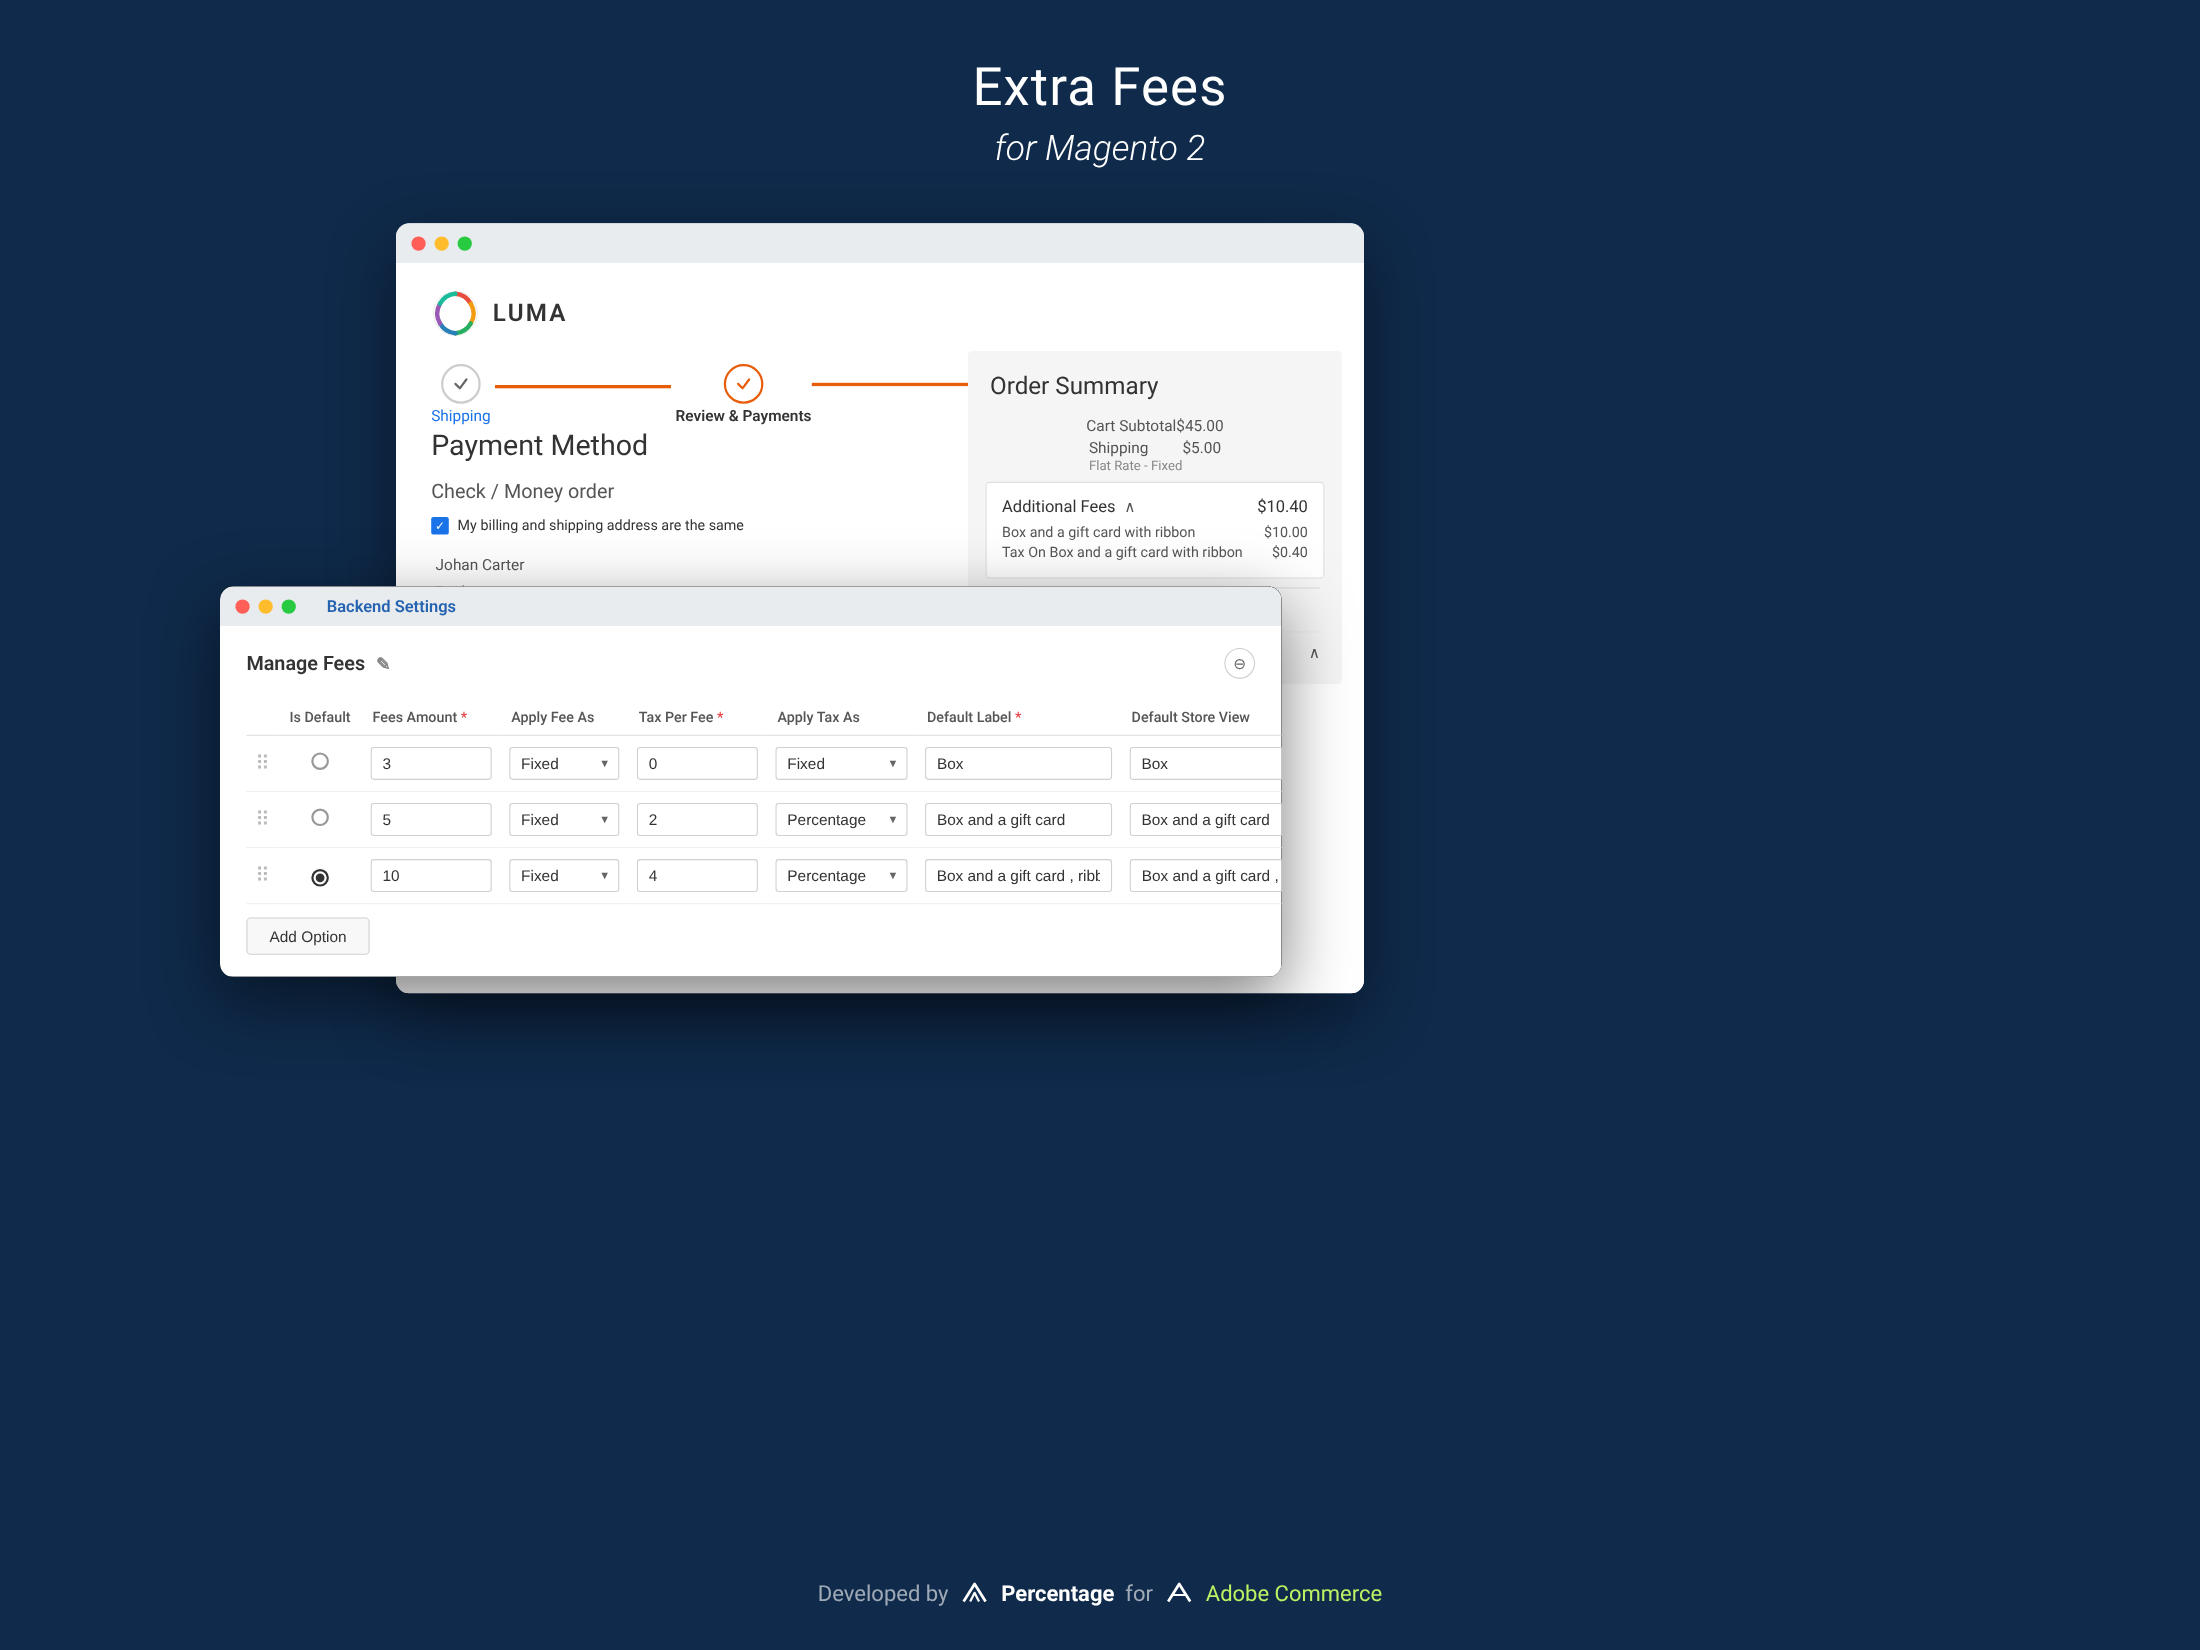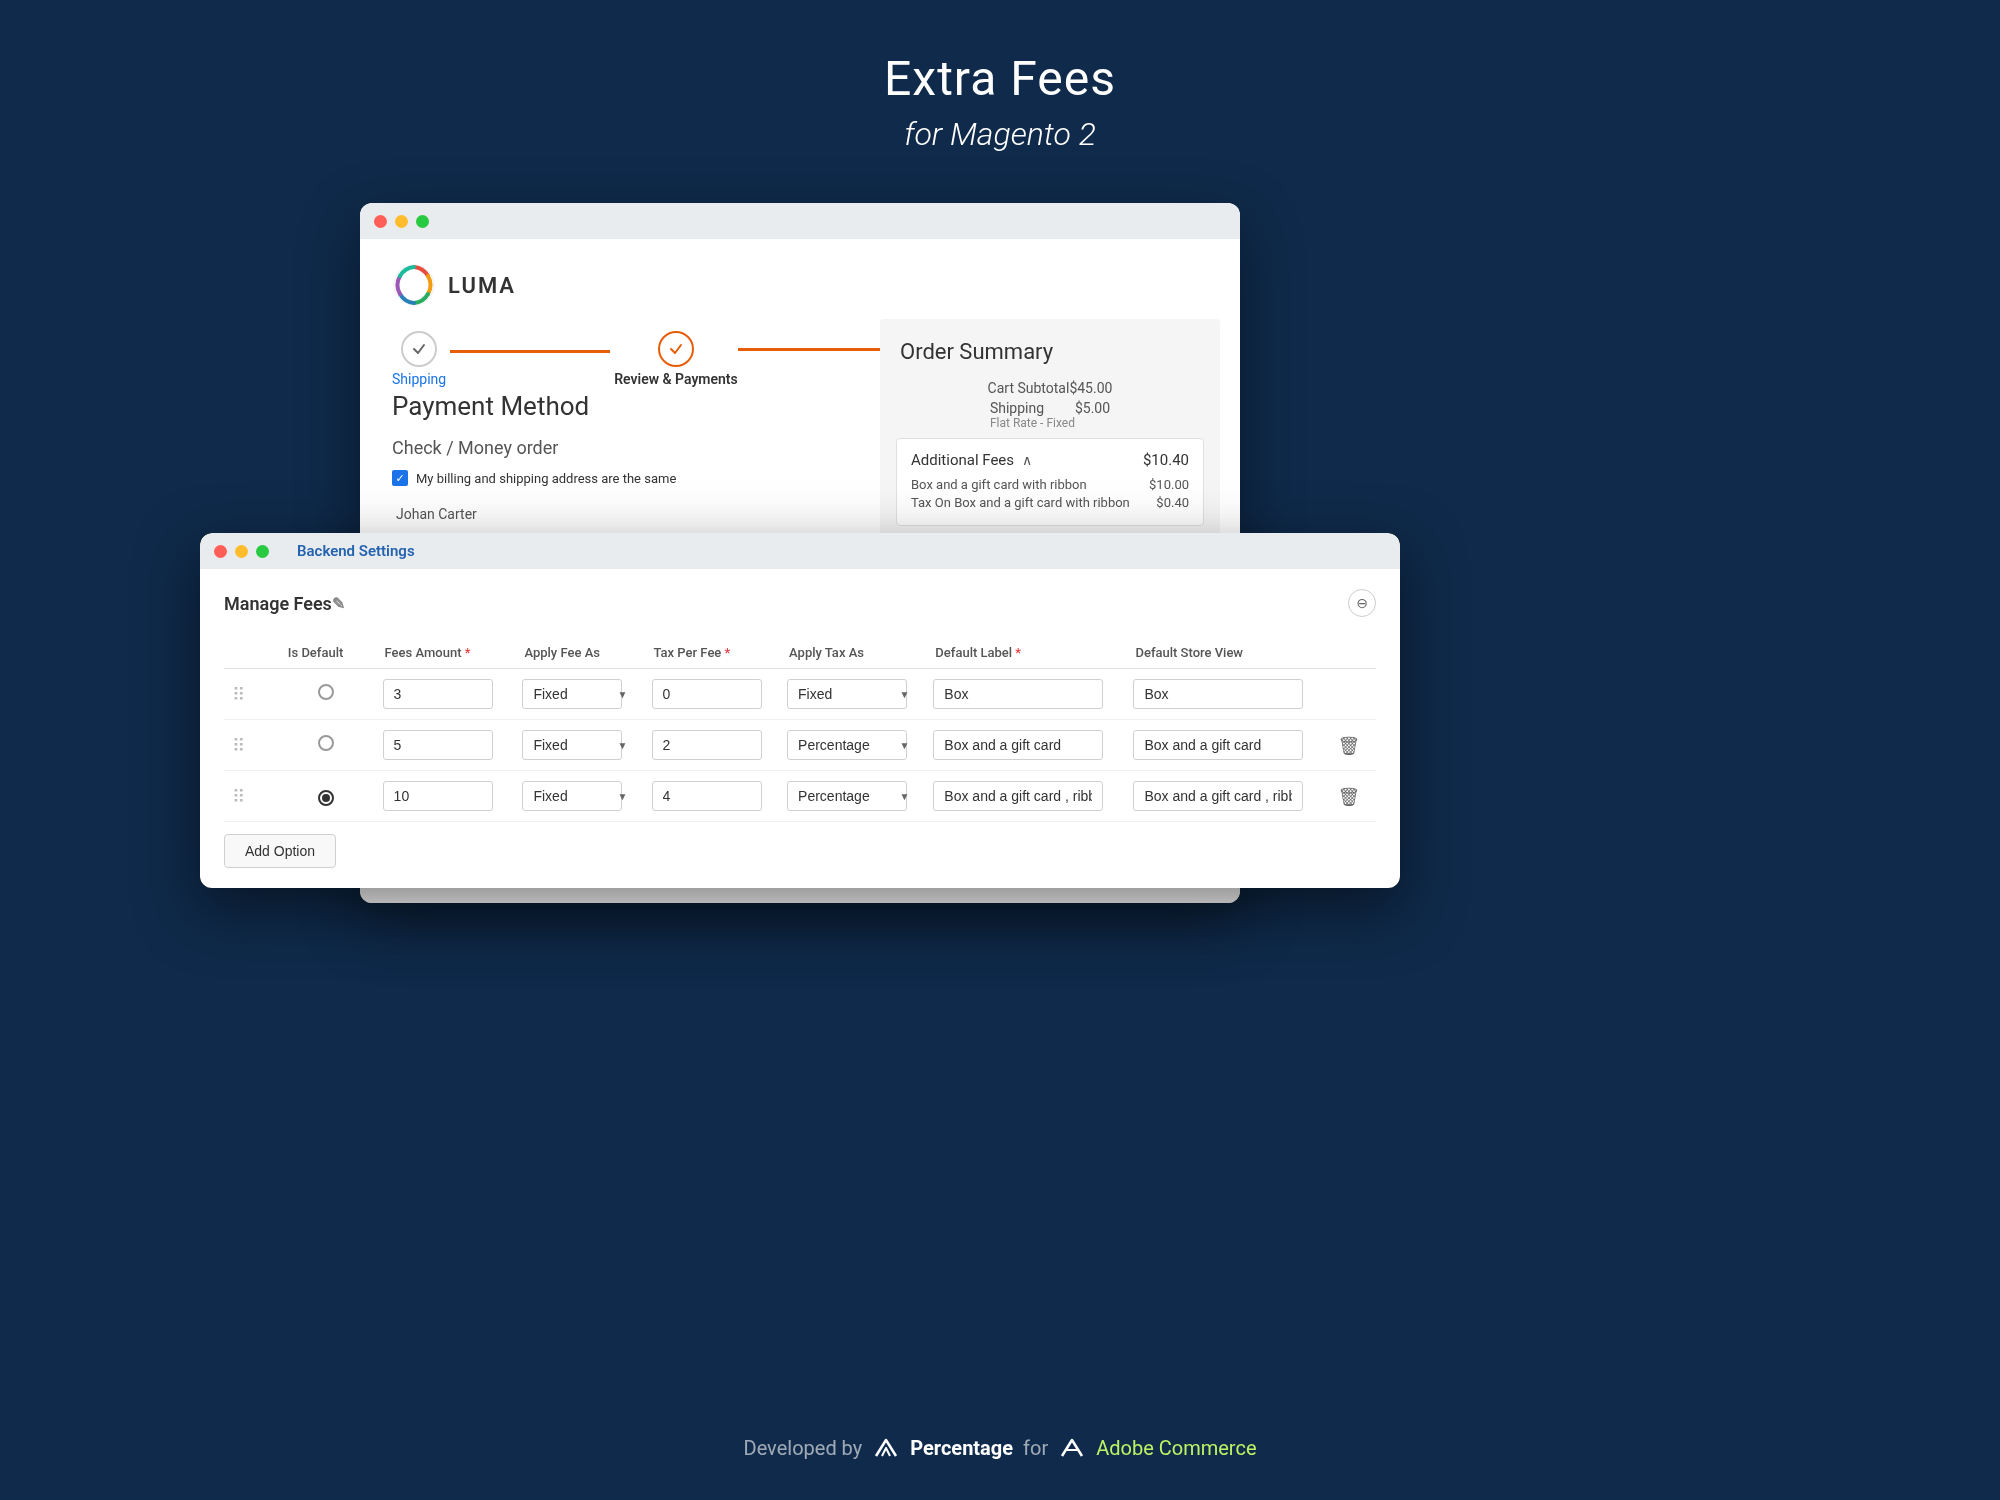--- a/index.html
+++ b/index.html
@@ -264,21 +264,21 @@
       margin-top: 12px;
       padding-top: 10px;
       border-top: 1px solid #eee;
     }
 
     
     .backend-window {
       position: absolute;
       top: 330px;
       left: 0;
-      width: 1200px;
+      width: 965px;
       background: #000000;
       border-radius: 12px;
       box-shadow: 0 20px 60px rgba(0,0,0,0.5);
       overflow: hidden;
       z-index: 3;
     }
 
     .backend-titlebar {
       background: #e8ecef;
       height: 36px;
@@ -307,20 +307,21 @@
       justify-content: space-between;
       margin-bottom: 20px;
     }
 
     .manage-fees-title {
       font-size: 18px;
       font-weight: 600;
       color: #333;
       display: flex;
       align-items: center;
+      gap: 10px;
     }
 
     .edit-icon {
       color: #888;
       font-size: 16px;
     }
 
     .collapse-btn {
       width: 28px;
       height: 28px;

